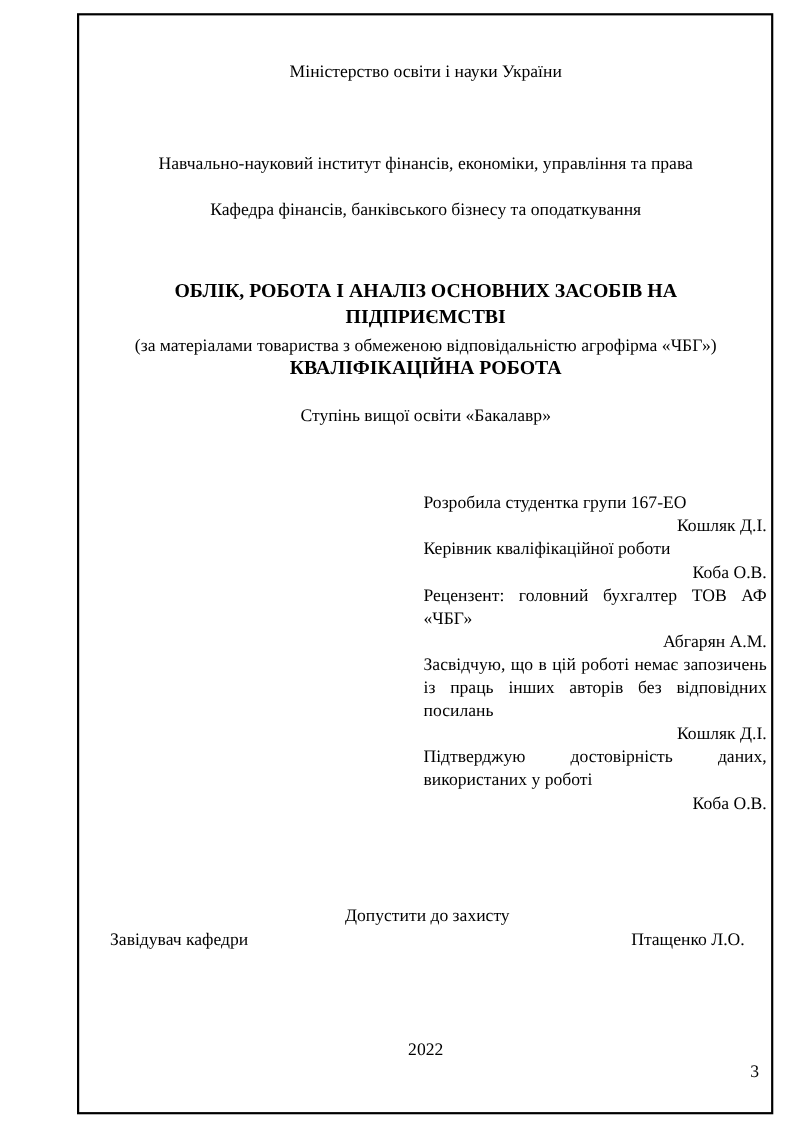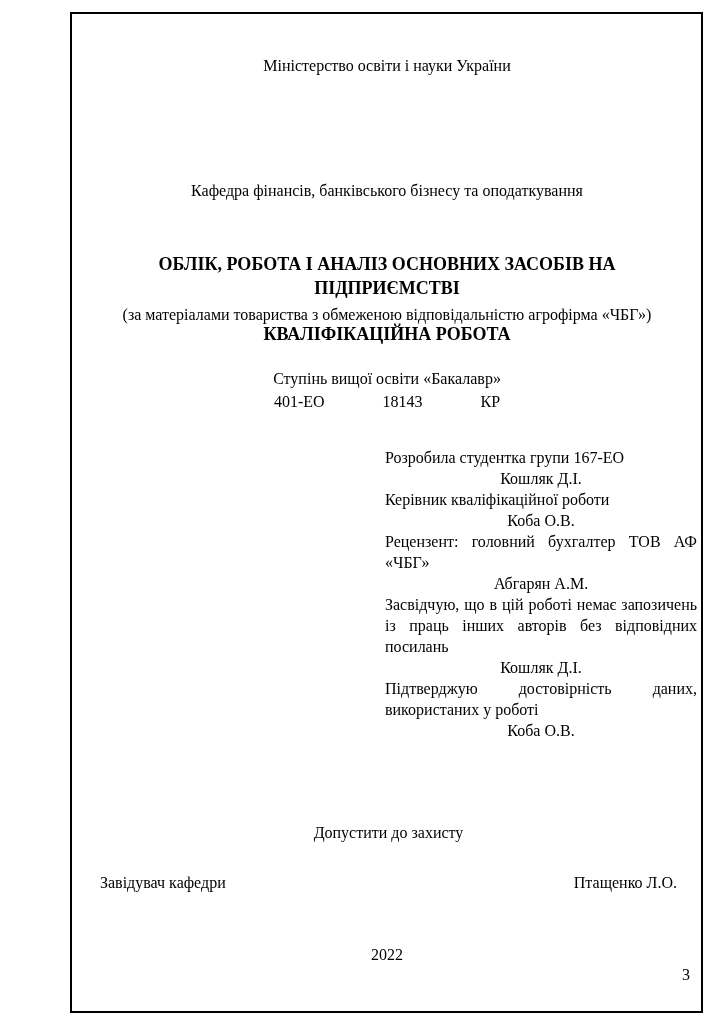--- a/index.html
+++ b/index.html
@@ -26,21 +26,21 @@
     border: 2px solid #000000;
     box-sizing: border-box;
   }
   .abs {
     position: absolute;
     left: 72px;
     width: 630px;
     box-sizing: border-box;
   }
   .center { text-align: center; }
-  .right  { text-align: center; }
+  .right  { text-align: right; }
   .justify { text-align: justify; }
   .title-main {
     top: 252px;
     left: 92px;
     width: 590px;
     font-size: 18px;
     font-weight: bold;
     line-height: 24px;
   }
   .subtitle {
@@ -78,21 +78,20 @@
     position: absolute;
     left: 100px;
     top: 822px;
     width: 577px;
     line-height: 22px;
     text-align: center;
   }
   .approval-row {
     display: flex;
     justify-content: space-between;
-    margin-top: 28px;
   }
   .year {
     top: 946px;
   }
   .page-number {
     top: 966px;
     width: 618px;
     text-align: right;
   }
   .header-line { line-height: 20px; }
@@ -101,33 +100,29 @@
   .h3 { top: 140px; }
   .h4 { top: 181px; }
 </style>
 </head>
 <body>
 
 <div class="page">
   <div class="frame"></div>
 
   <div class="abs center header-line h1">Міністерство освіти і науки України</div>
+  <div class="abs center header-line h3">Навчально-науковий інститут фінансів, економіки, управління та права</div>
   <div class="abs center header-line h4">Кафедра фінансів, банківського бізнесу та оподаткування</div>
 
   <div class="abs center title-main">ОБЛІК, РОБОТА І АНАЛІЗ ОСНОВНИХ ЗАСОБІВ НА ПІДПРИЄМСТВІ</div>
   <div class="abs center subtitle">(за матеріалами товариства з обмеженою відповідальністю агрофірма «ЧБГ»)</div>
 
   <div class="abs center work-type">КВАЛІФІКАЦІЙНА РОБОТА</div>
   <div class="abs center degree">Ступінь вищої освіти «Бакалавр»</div>
 
-  <div class="abs codes-row">
-    <span>401-ЕО</span>
-    <span>18143</span>
-    <span>КР</span>
-  </div>
 
   <div class="credits">
     <p class="justify">Розробила студентка групи 167-ЕО</p>
     <p class="right">Кошляк Д.І.</p>
     <p class="justify">Керівник кваліфікаційної роботи</p>
     <p class="right">Коба О.В.</p>
     <p class="justify">Рецензент: головний бухгалтер ТОВ АФ «ЧБГ»</p>
     <p class="right">Абгарян А.М.</p>
 
     <p class="justify gap-top">Засвідчую, що в цій роботі немає запозичень із праць інших авторів без відповідних посилань</p>

